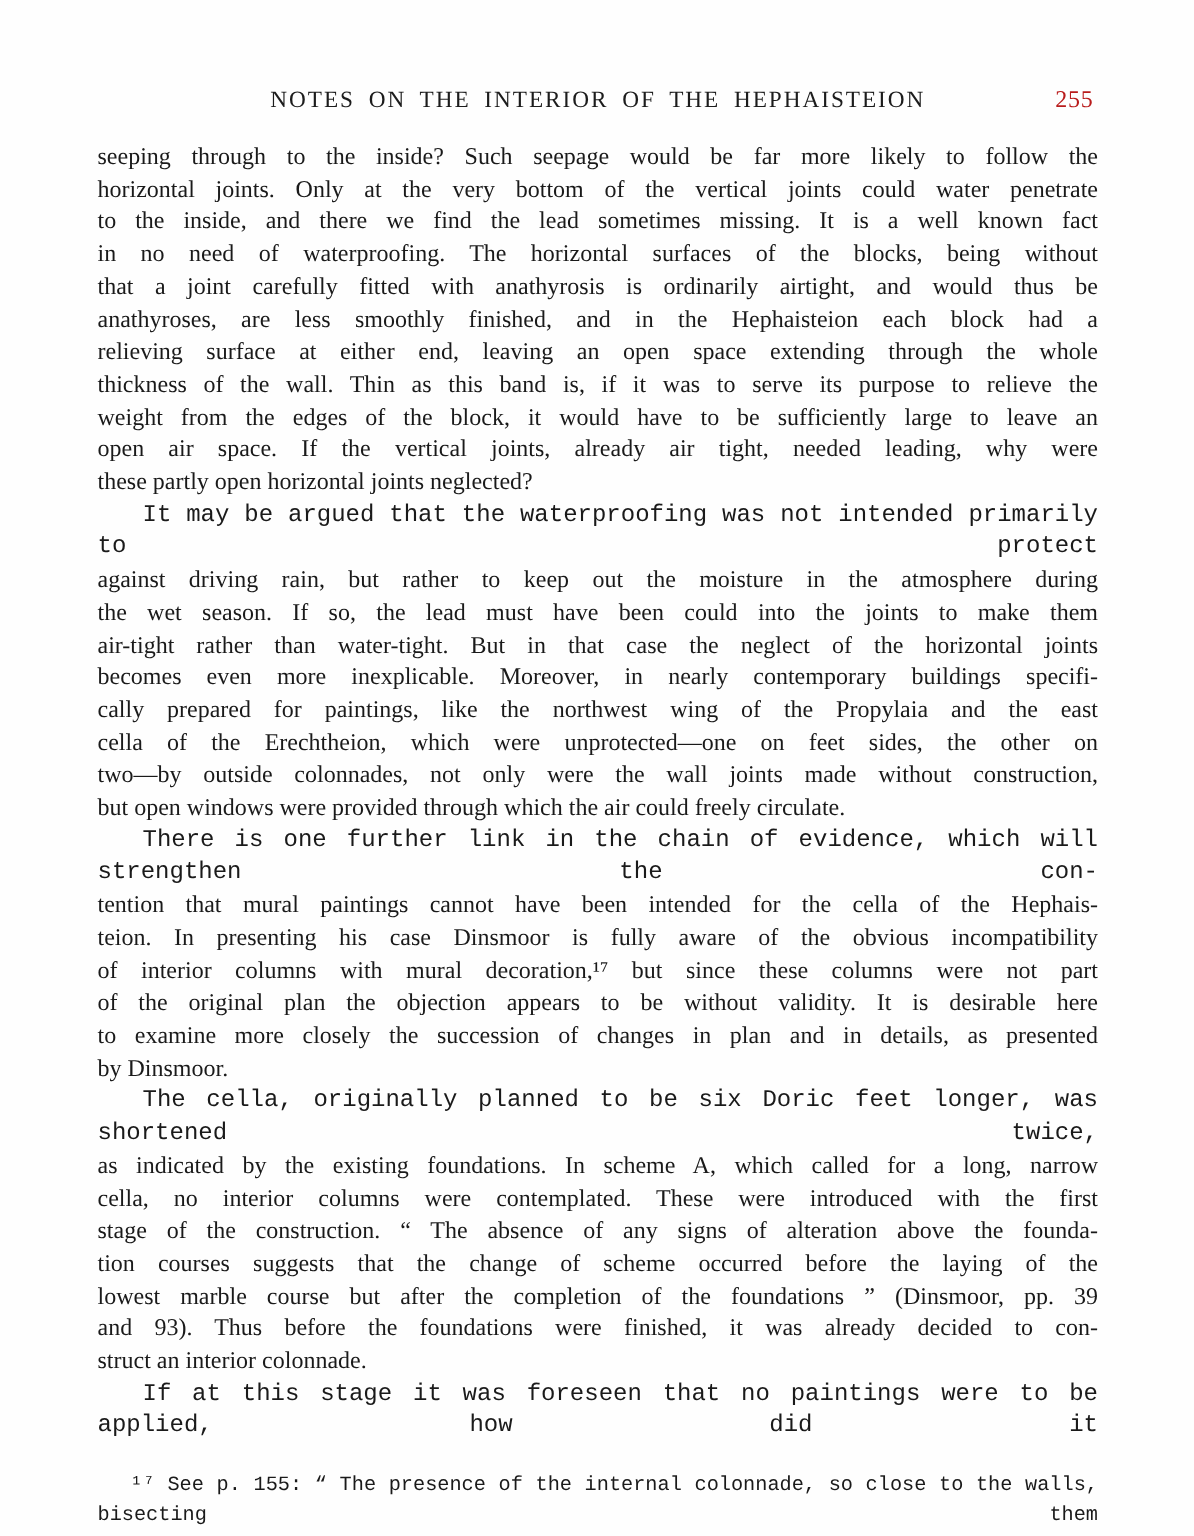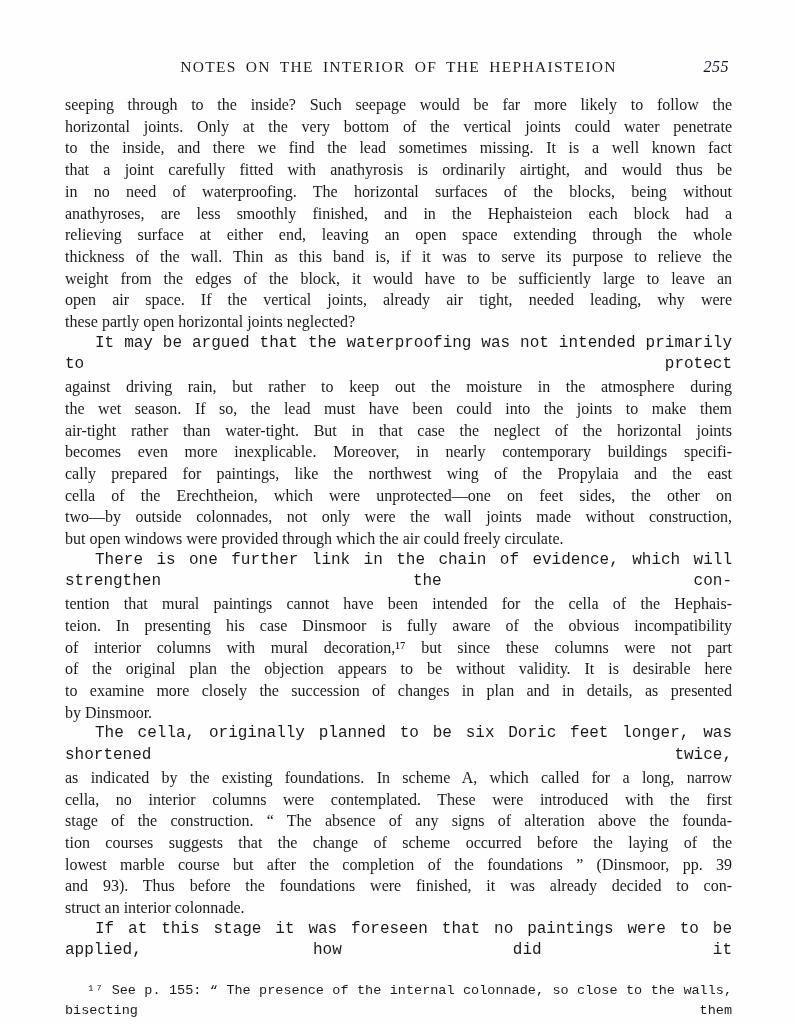--- a/index.html
+++ b/index.html
@@ -32,22 +32,21 @@
     word-spacing: 4px;
     white-space: nowrap;
     color: #1c1c1c;
   }
   .page-number {
     position: absolute;
     right: 3px;
     top: 0;
     font-size: 16px;
     letter-spacing: 0.5px;
-    color: #0f172a;
-    font-style: italic;
+    color: #b91c1c;
   }
   .page-body {
     font-size: 16px;
     line-height: 21.7px;
   }
   .para { margin: 0; }
   .line {
     text-align: justify;
     text-align-last: justify;
   }
@@ -67,22 +66,22 @@
   <div class="page-header">
     <span class="running-title">NOTES ON THE INTERIOR OF THE HEPHAISTEION</span>
     <span class="page-number">255</span>
   </div>
 
   <div class="page-body">
       <div class="para">
         <div class="line">seeping through to the inside?  Such seepage would be far more likely to follow the</div>
         <div class="line">horizontal joints.  Only at the very bottom of the vertical joints could water penetrate</div>
         <div class="line">to the inside, and there we find the lead sometimes missing.  It is a well known fact</div>
+        <div class="line">in no need of waterproofing.  The horizontal surfaces of the blocks, being without</div>
         <div class="line">that a joint carefully fitted with anathyrosis is ordinarily airtight, and would thus be</div>
-        <div class="line">in no need of waterproofing.  The horizontal surfaces of the blocks, being without</div>
         <div class="line">anathyroses, are less smoothly finished, and in the Hephaisteion each block had a</div>
         <div class="line">relieving surface at either end, leaving an open space extending through the whole</div>
         <div class="line">thickness of the wall.  Thin as this band is, if it was to serve its purpose to relieve the</div>
         <div class="line">weight from the edges of the block, it would have to be sufficiently large to leave an</div>
         <div class="line">open air space.  If the vertical joints, already air tight, needed leading, why were</div>
         <div class="line last">these partly open horizontal joints neglected?</div>
       </div>
       <div class="para">
         <div class="line indent">It may be argued that the waterproofing was not intended primarily to protect</div>
         <div class="line">against driving rain, but rather to keep out the moisture in the atmosphere during</div>

